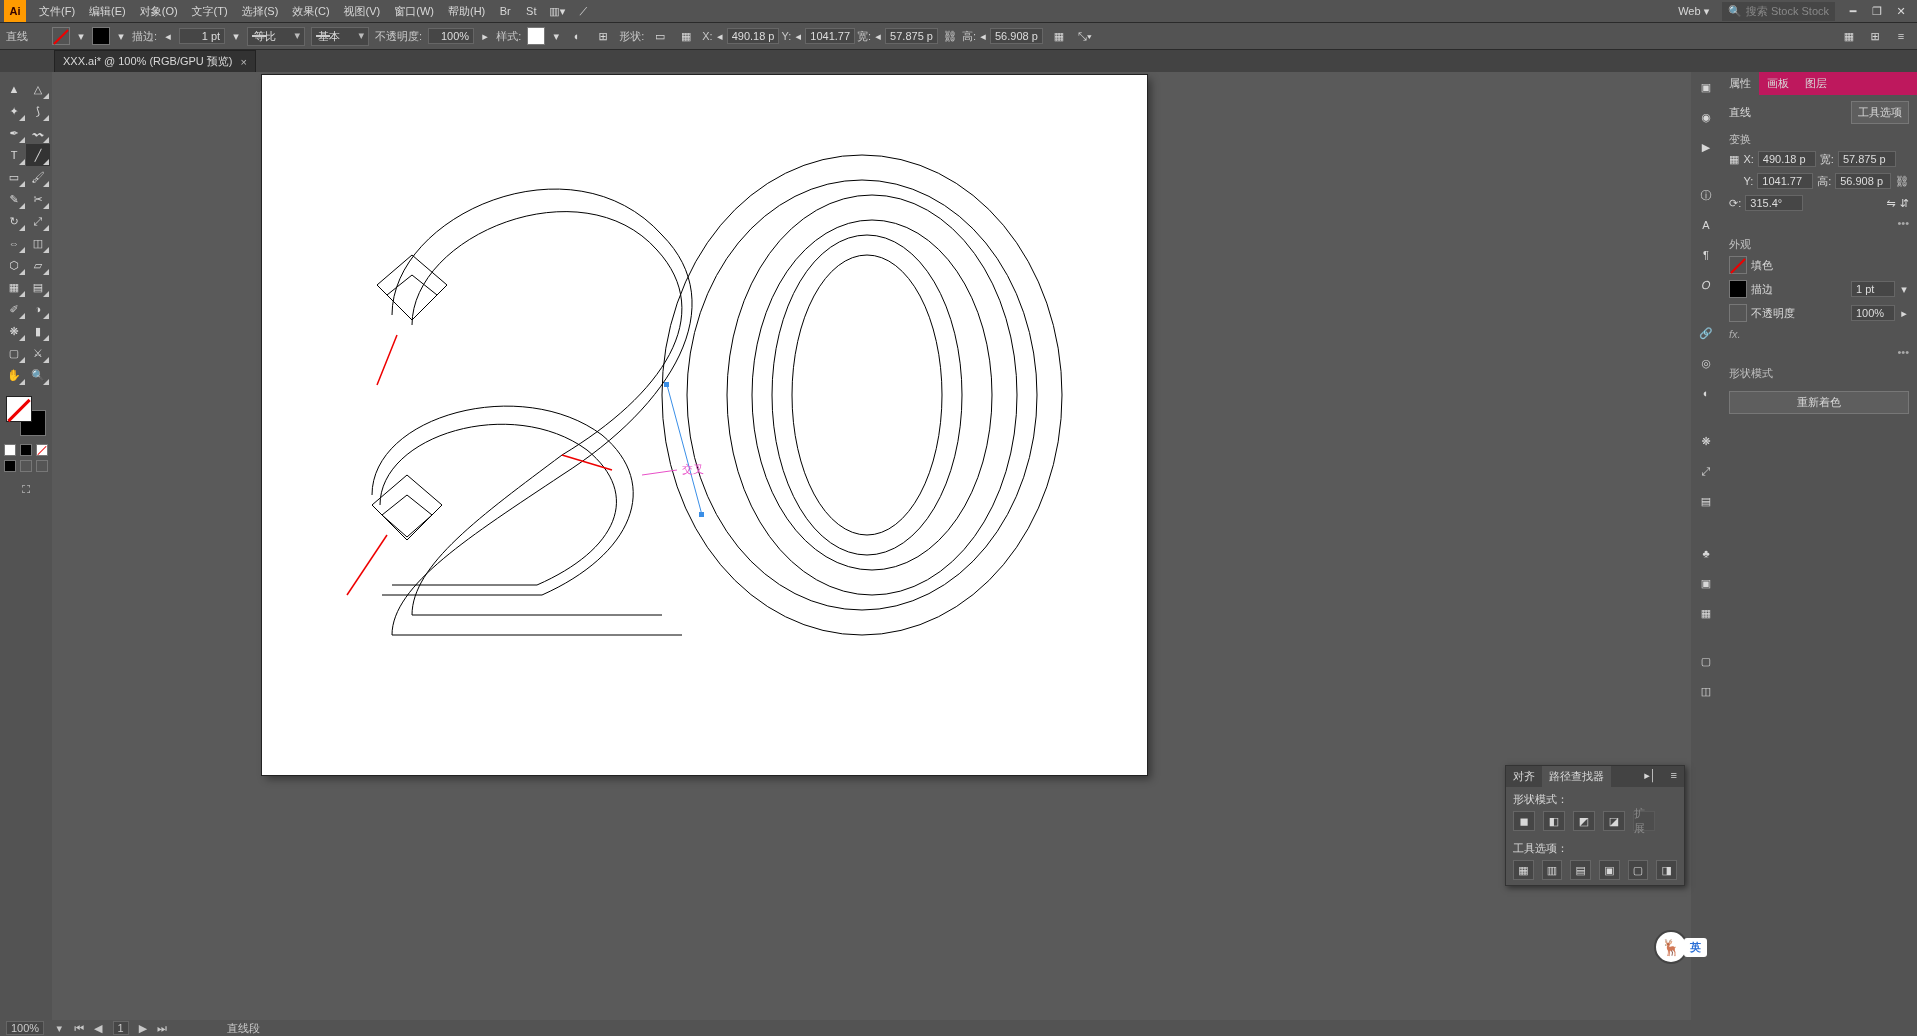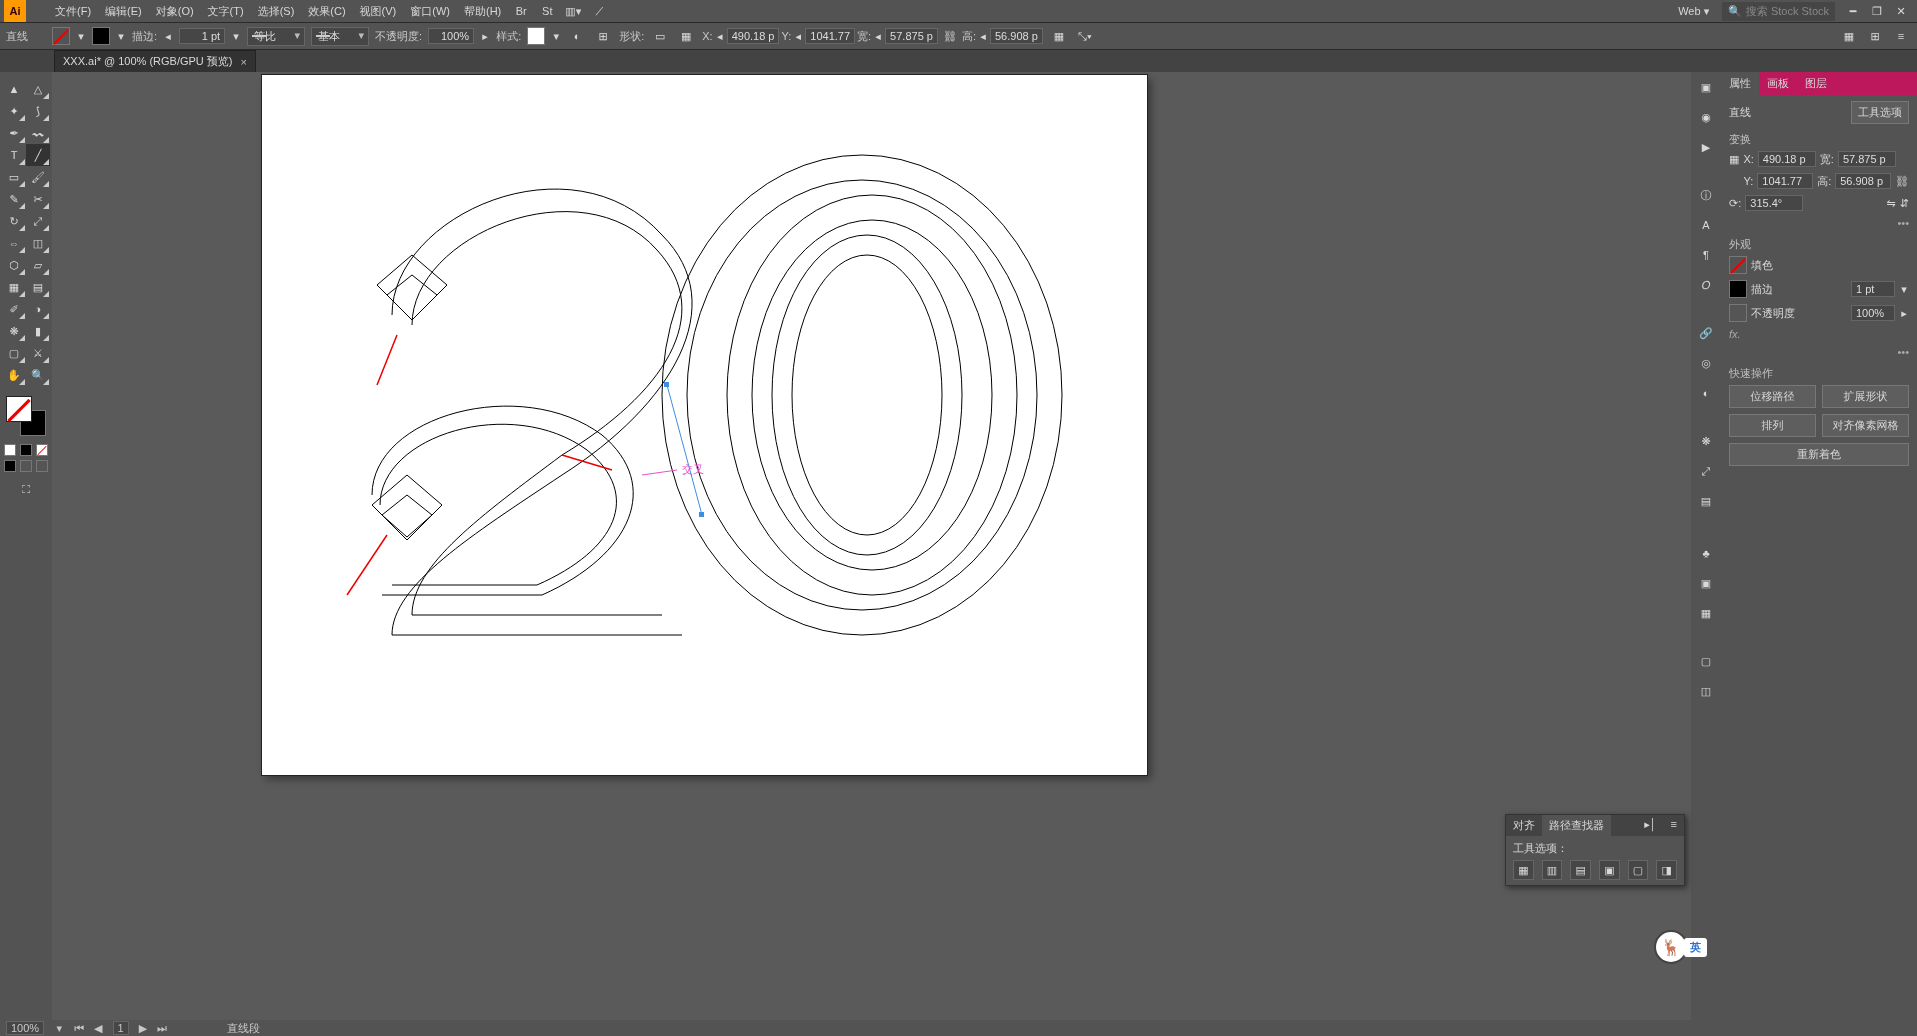--- a/index.html
+++ b/index.html
@@ -1,20 +1,20 @@
 <!DOCTYPE html>
 <html><head>
 <meta charset="utf-8">
 <style>
 * { margin: 0; padding: 0; box-sizing: border-box; font-family: "Microsoft YaHei", Arial, sans-serif; font-size: 11px; user-select: none; }
 html, body { width: 100%; height: 100%; background: #323232; color: #d8d8d8; overflow: hidden; }
 
 
 .menubar { display: flex; align-items: center; height: 22px; background: #535353; padding: 0 4px; }
-.ai-logo { width: 22px; height: 22px; background: #ff9a00; color: #330000; font-weight: bold; display: flex; align-items: center; justify-content: center; margin-right: 22px; }
+.ai-logo { width: 22px; height: 22px; background: #ff9a00; color: #330000; font-weight: bold; display: flex; align-items: center; justify-content: center; margin-right: 6px; }
 .menubar .menu-item { padding: 0 7px; cursor: pointer; }
 .menubar .spacer { flex: 1; }
 .menubar .icon-btn { width: 22px; height: 20px; display: flex; align-items: center; justify-content: center; margin: 0 2px; cursor: pointer; text-align: center; }
 .menubar .right-area { display: flex; align-items: center; }
 .search-stock { display: flex; align-items: center; background: #464646; padding: 2px 6px; margin: 0 6px; color: #888; gap:4px; }
 .win-btn { width: 24px; height: 20px; display: flex; align-items: center; justify-content: center; cursor: pointer; }
 
 
 .controlbar { display: flex; align-items: center; height: 28px; background: #535353; border-top: 1px solid #2a2a2a; border-bottom: 1px solid #2a2a2a; padding: 0 6px; gap: 6px; }
 .ctrl-label { color: #c8c8c8; }
@@ -371,40 +371,44 @@
         <span>不透明度</span>
         <span class="grow"></span>
         <span class="small-field" style="width:44px">100%</span>
         <span class="chev">▸</span>
       </div>
       <div class="panel-row">
           <span style="font-style:italic;color:#aaa">fx.</span>
         </div>
       <div style="text-align:right;color:#aaa">•••</div>
 
-      <div class="section-title">快速操作</div>
-      <div class="quick-grid">
-        <div class="btn">位移路径</div>
-        <div class="btn">扩展形状</div>
-        <div class="btn">排列</div>
-        <div class="btn">对齐像素网格</div>
-      </div>
+      <div class="section-title">形状模式</div>
       <div style="height:6px"></div>
       <div class="btn full">重新着色</div>
     </div>
   </div>
 </div>
 
 <div class="float-panel">
   <div class="hdr">
     <div class="t">对齐</div>
     <div class="t active">路径查找器</div>
     <div class="gap"></div>
     <div class="t">▸│</div>
     <div class="t">≡</div>
+  </div>
+  <div class="sect">
+    <div>形状模式：</div>
+    <div class="shape-row">
+      <div class="sb">◼</div>
+      <div class="sb">◧</div>
+      <div class="sb">◩</div>
+      <div class="sb">◪</div>
+      <div class="sb" style="opacity:.4">扩展</div>
+    </div>
   </div>
   <div class="sect">
     <div>工具选项：</div>
     <div class="shape-row">
       <div class="sb">▦</div>
       <div class="sb">▥</div>
       <div class="sb">▤</div>
       <div class="sb">▣</div>
       <div class="sb">▢</div>
       <div class="sb">◨</div>

